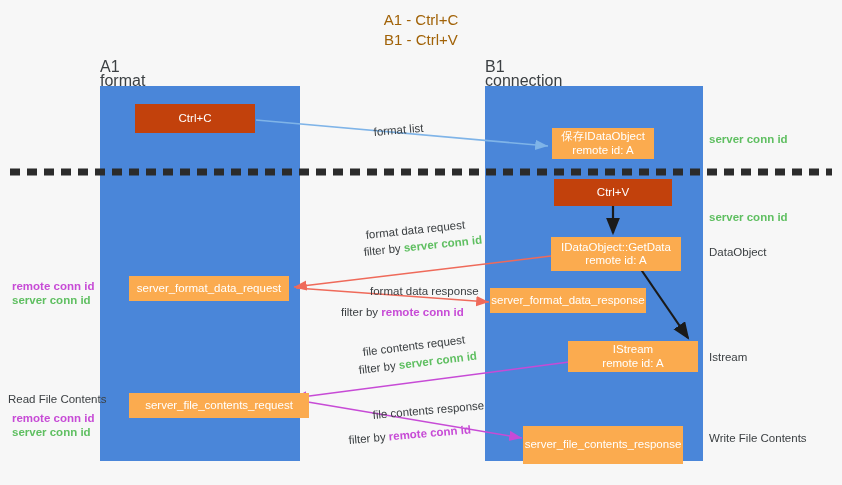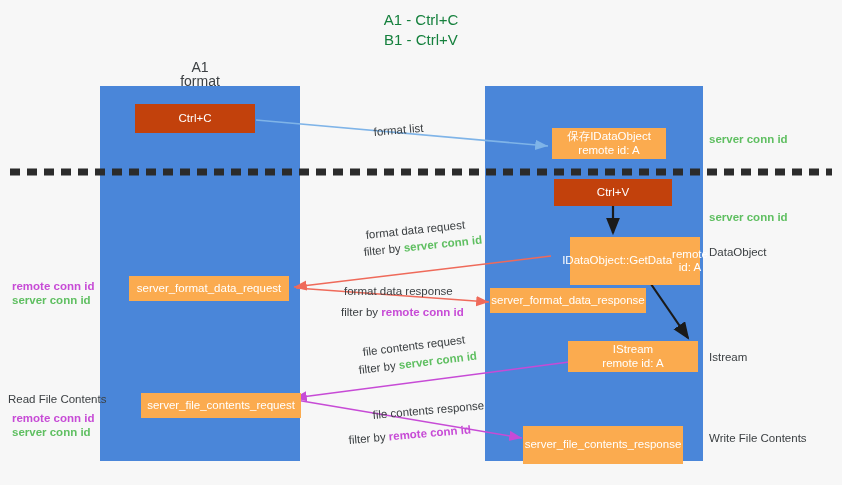--- a/index.html
+++ b/index.html
@@ -9,26 +9,26 @@
     font-family:"Liberation Sans","DejaVu Sans",sans-serif;
     position:relative;
     overflow:hidden;
     color:#3c4043;
   }
   #stage{position:absolute;left:0;top:0;width:842px;height:485px;}
 
   
   .title{
     position:absolute;left:0;top:10px;width:842px;
-    text-align:center;font-size:15px;line-height:20px;color:#15803d;
+    text-align:center;font-size:15px;line-height:20px;color:#a16207;
   }
 
   
   .lane-head{
-    position:absolute;text-align:center;font-size:14px;line-height:14px;color:#3c4043;
+    position:absolute;font-size:16px;line-height:14px;color:#3c4043;
   }
 
   
   .lane{
     position:absolute;background:#4a86d9;
   }
 
   
   .box{
     position:absolute;
@@ -63,20 +63,24 @@
 
   <div class="title">
     <div>A1 - Ctrl+C</div>
     <div>B1 - Ctrl+V</div>
   </div>
 
   <div class="lane-head" style="left:100px;top:60px;width:200px;">
     <div>A1</div>
     <div>format</div>
   </div>
+  <div class="lane-head" style="left:485px;top:60px;width:218px;">
+    <div>B1</div>
+    <div>connection</div>
+  </div>
 
   <div class="lane" style="left:100px;top:86px;width:200px;height:375px;"></div>
   <div class="lane" style="left:485px;top:86px;width:218px;height:375px;"></div>
 
   <svg class="overlay" viewBox="0 0 842 485">
     <defs>
       <marker id="ah-blue" markerWidth="9" markerHeight="9" refX="8" refY="3.2" orient="auto" markerUnits="strokeWidth">
         <path d="M0,0 L8,3.2 L0,6.4 z" fill="#7fb4e8"></path>
       </marker>
       <marker id="ah-red" markerWidth="9" markerHeight="9" refX="8" refY="3.2" orient="auto" markerUnits="strokeWidth">
@@ -104,67 +108,67 @@
 
     <line x1="569" y1="362" x2="294" y2="398" stroke="#c74bd6" stroke-width="1.6" marker-end="url(#ah-mag)"></line>
 
     <line x1="296" y1="400" x2="522" y2="438" stroke="#c74bd6" stroke-width="1.6" marker-end="url(#ah-mag)"></line>
   </svg>
 
   <div class="box green" style="left:135px;top:104px;width:120px;height:29px;">
     <span>Ctrl+C</span>
   </div>
 
-  <div class="box orange" style="left:552px;top:128px;width:114px;height:31px;flex-direction:column;">
+  <div class="box orange" style="left:552px;top:128px;width:102px;height:31px;flex-direction:column;">
     <span>保存IDataObject</span>
     <span>remote id: A</span>
   </div>
 
   <div class="box green" style="left:554px;top:179px;width:118px;height:27px;">
     <span>Ctrl+V</span>
   </div>
 
-  <div class="box orange" style="left:551px;top:237px;width:130px;height:48px;flex-direction:row;margin-left:19px;">
+  <div class="box orange" style="left:551px;top:237px;width:130px;height:34px;flex-direction:column;">
     <span>IDataObject::GetData</span>
     <span>remote id: A</span>
   </div>
 
   <div class="box orange" style="left:129px;top:276px;width:160px;height:25px;">
     <span>server_format_data_request</span>
   </div>
 
   <div class="box orange" style="left:490px;top:288px;width:156px;height:25px;">
     <span>server_format_data_response</span>
   </div>
 
   <div class="box orange" style="left:568px;top:341px;width:130px;height:31px;flex-direction:column;">
     <span>IStream</span>
     <span>remote id: A</span>
   </div>
 
-  <div class="box orange" style="left:129px;top:393px;width:160px;height:25px;margin-left:12px;">
+  <div class="box orange" style="left:129px;top:393px;width:180px;height:25px;">
     <span>server_file_contents_request</span>
   </div>
 
   <div class="box orange" style="left:523px;top:426px;width:160px;height:38px;">
     <span>server_file_contents_response</span>
   </div>
 
   <div class="lbl rot" style="left:373px;top:125px;transform:rotate(-5deg);">
     <span>format list</span>
   </div>
 
   <div class="lbl rot" style="left:365px;top:228px;transform:rotate(-6deg);">
     <span>format data request</span>
   </div>
   <div class="lbl rot" style="left:363px;top:245px;transform:rotate(-6deg);">
     <span>filter by </span><b class="green">server conn id</b>
   </div>
 
-  <div class="lbl" style="left:344px;top:284px;">
+  <div class="lbl" style="left:370px;top:284px;">
     <span>format data response</span>
   </div>
   <div class="lbl" style="left:341px;top:305px;">
     <span>filter by </span><b class="magenta">remote conn id</b>
   </div>
 
   <div class="lbl rot" style="left:362px;top:345px;transform:rotate(-7deg);">
     <span>file contents request</span>
   </div>
   <div class="lbl rot" style="left:358px;top:363px;transform:rotate(-7deg);">

